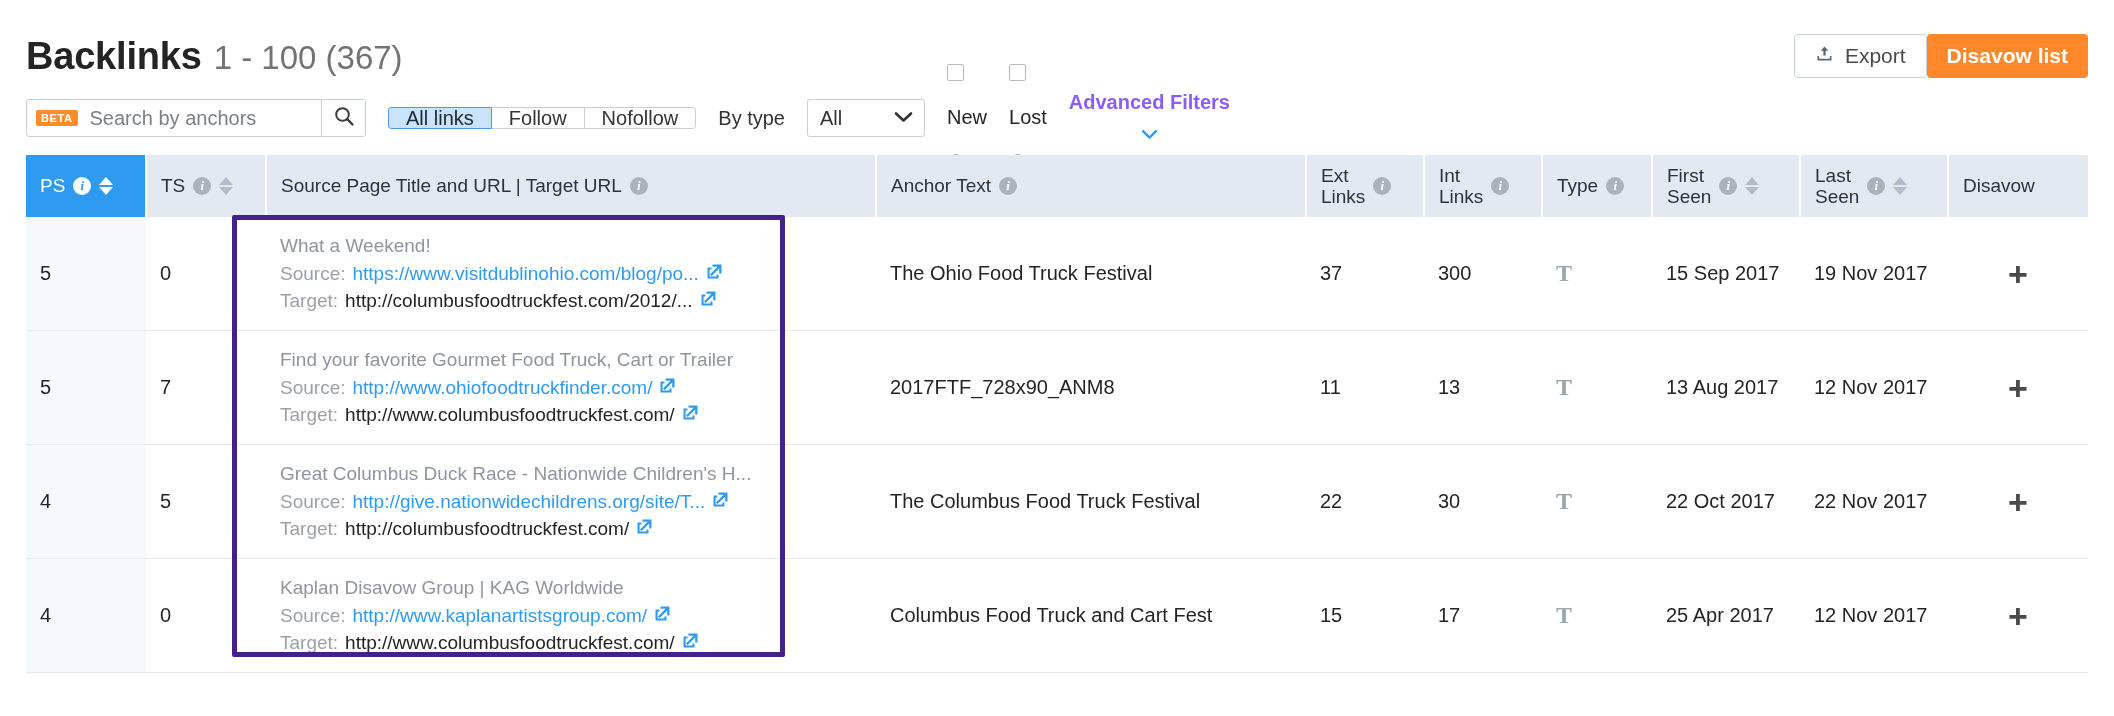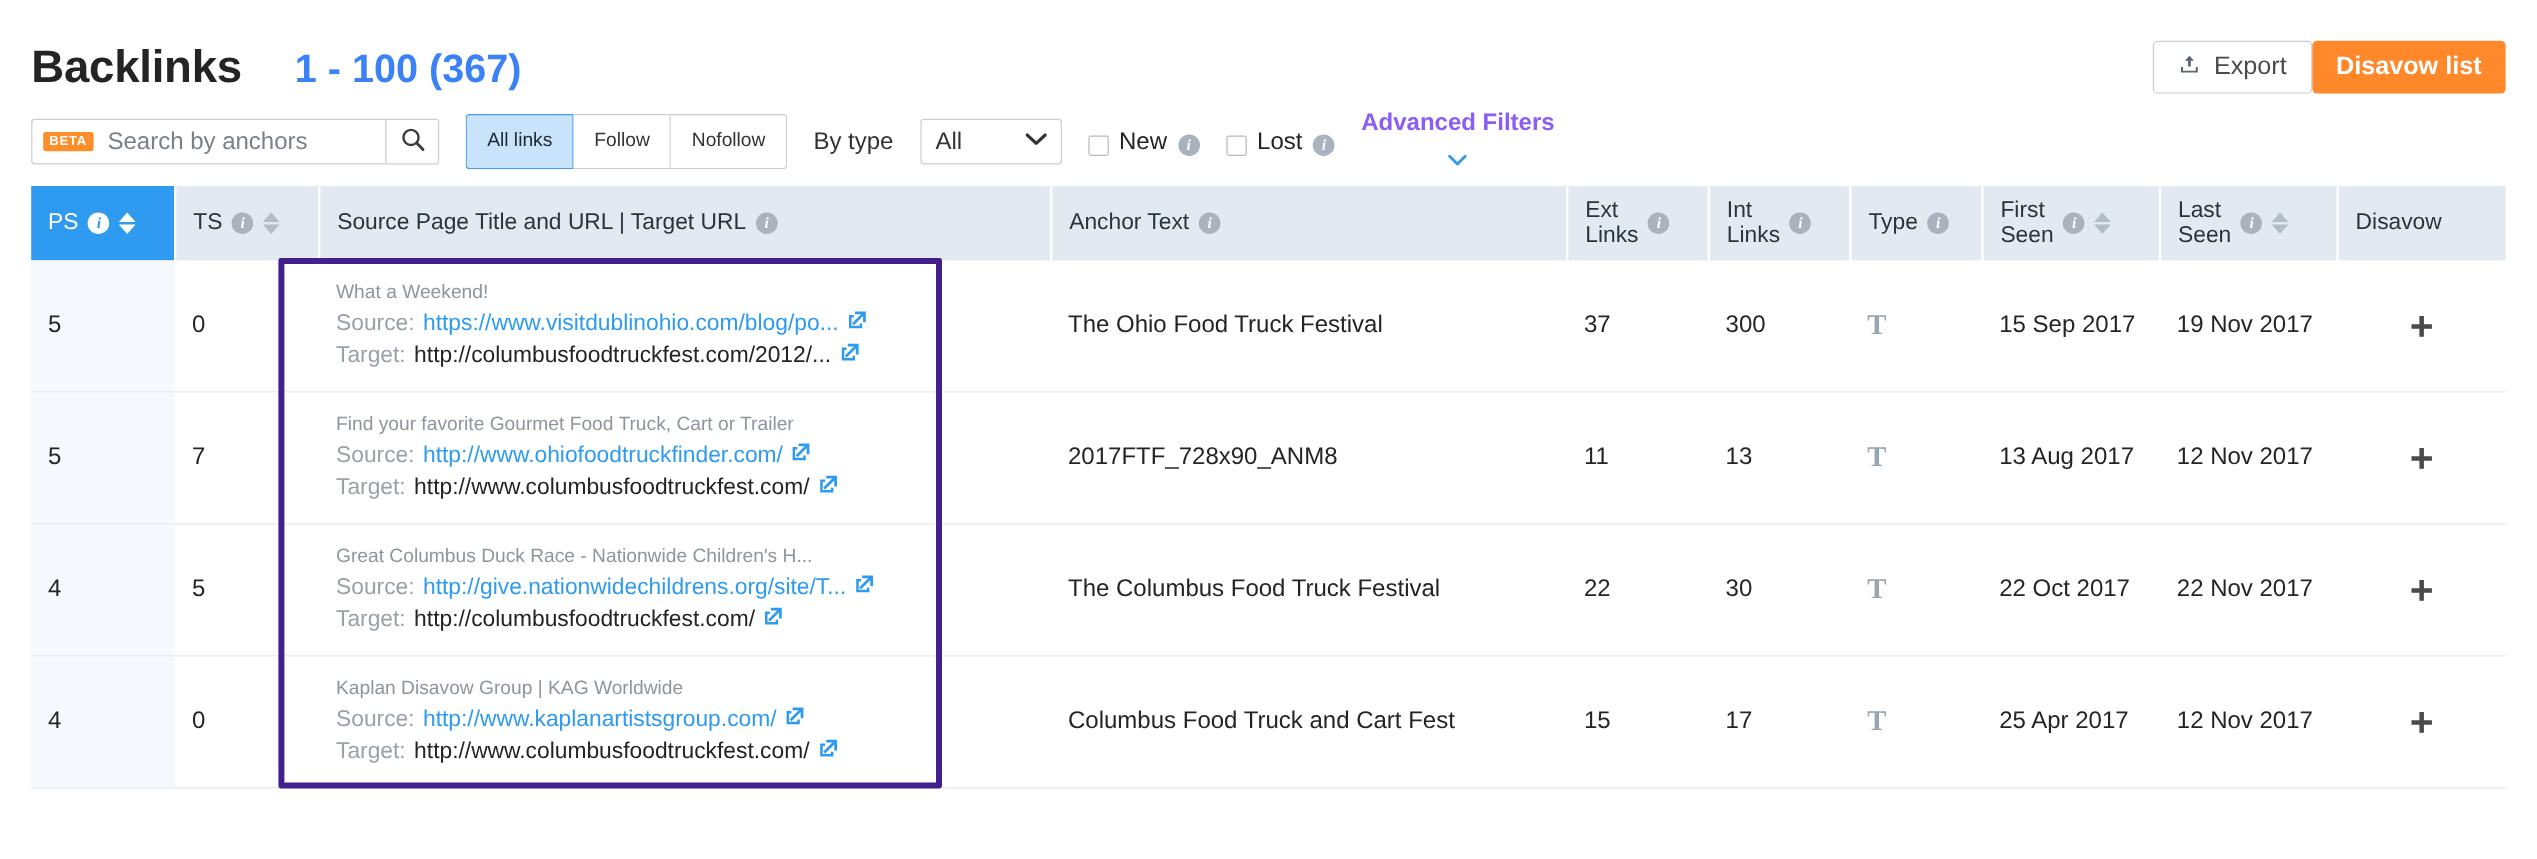--- a/index.html
+++ b/index.html
@@ -30,23 +30,22 @@
     gap: 12px;
   }
   .page-title {
     font-size: 38px;
     font-weight: bold;
     color: #242424;
     letter-spacing: -0.2px;
   }
   .page-count {
     font-size: 33px;
-    color: #3b82f6;
-    font-weight: bold;
-    margin-left: 32px;
+    color: #737373;
+    font-weight: normal;
   }
 
   .header-actions {
     display: flex;
     align-items: center;
   }
   .btn-export {
     display: flex;
     align-items: center;
     gap: 11px;
@@ -125,25 +124,25 @@
     background: #fff;
     cursor: pointer;
   }
 
   .seg-group {
     display: flex;
     border-radius: 3px;
     overflow: hidden;
   }
   .seg {
-    height: 46px;
+    height: 22px;
     padding: 0 17px;
     display: flex;
     align-items: center;
-    font-size: 16px;
+    font-size: 20px;
     color: #333;
     background: #fff;
     border: 1px solid #c9ced6;
     border-left: none;
     cursor: pointer;
     white-space: nowrap;
   }
   .seg:first-child {
     border-left: 1px solid #4a9ae8;
     border-radius: 3px 0 0 3px;
@@ -174,23 +173,24 @@
   }
   .select-value { font-size: 20px; color: #333; }
   .chev {
     position: absolute;
     right: 11px; top: 50%;
     transform: translateY(-50%);
   }
 
   .chk-wrap {
     display: flex;
-    align-items: flex-end;
-    gap: 9px;
-    cursor: pointer;
+    align-items: flex-start;
+    gap: 25px;
+    cursor: pointer;
+    flex-direction: column;
   }
   .chk-box {
     width: 17px; height: 17px;
     border: 1px solid #b4bac2;
     border-radius: 2px;
     background: #fff;
   }
   .chk-label { font-size: 20px; color: #242424; }
   .info-i {
     display: inline-flex;
@@ -271,21 +271,21 @@
     border-bottom: 1px solid #e6e9ed;
     font-size: 20px;
     color: #242424;
     padding: 18px 14px;
     vertical-align: middle;
     height: 87px;
   }
   td.ps-cell { background: #f5f9fd; }
   .src-title {
     color: #8e959e;
-    font-size: 16px;
+    font-size: 19px;
     margin-bottom: 5px;
     white-space: nowrap;
     overflow: hidden;
   }
   .src-line, .tgt-line {
     display: flex;
     align-items: center;
     gap: 7px;
     margin-top: 4px;
     white-space: nowrap;

